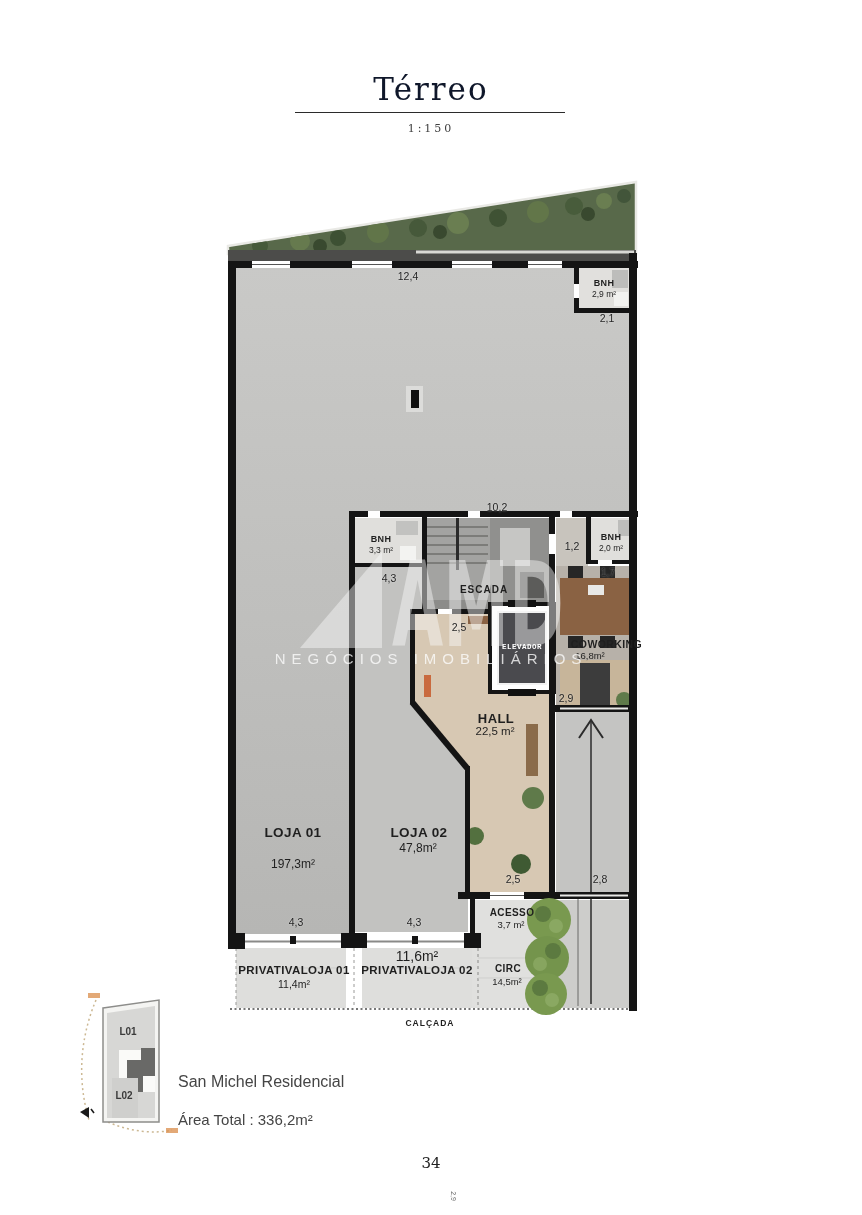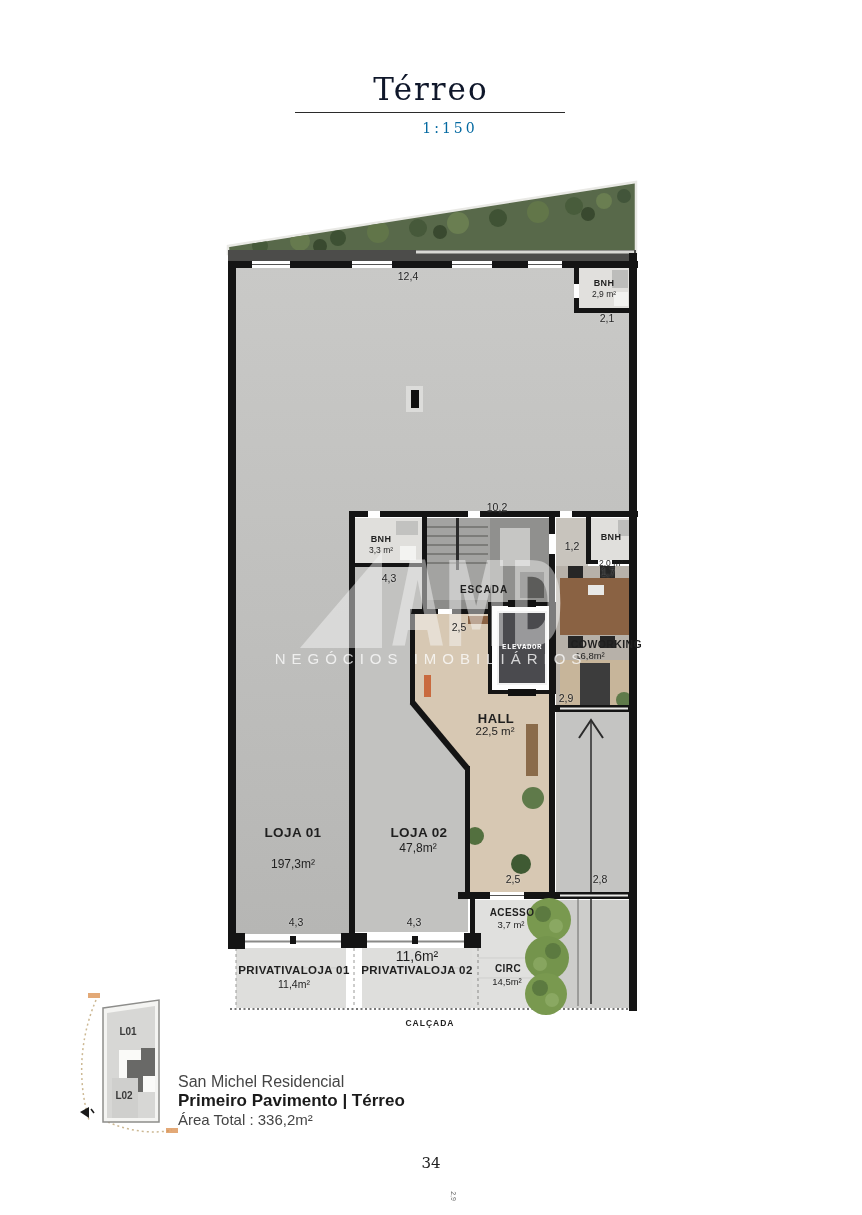--- a/index.html
+++ b/index.html
@@ -16,21 +16,21 @@
           color:rgba(252,252,252,.78);font-weight:400;white-space:nowrap;}
   .foot{position:absolute;font-family:"Liberation Sans",sans-serif;white-space:nowrap;}
 </style>
 </head>
 <body>
 
 <div id="page">
 
   <div class="lbl serif" style="left:431px;top:89px;font-size:31px;letter-spacing:2px;color:#0f172a;">Térreo</div>
   <div style="position:absolute;left:295px;top:112px;width:270px;height:1px;background:#2b2b2b;"></div>
-  <div class="lbl serif" style="left:450px;top:128px;font-size:14px;letter-spacing:3px;color:#0369a1;">1:150</div>
+  <div class="lbl serif" style="left:431px;top:128px;font-size:11px;letter-spacing:3px;color:#404040;">1:150</div>
 
   <svg width="862" height="1215" viewBox="0 0 862 1215">
     <defs>
       <clipPath id="greenClip">
           <polygon points="230,247 634,184 634,253 230,253"></polygon>
         </clipPath>
       <linearGradient id="gLoja" x1="0" y1="0" x2="0" y2="1">
         <stop offset="0" stop-color="#c9c9c7"></stop>
           <stop offset="1" stop-color="#b6b6b4"></stop>
       </linearGradient>
@@ -282,21 +282,21 @@
   <div class="lbl rarea" style="left:604px;top:294px;font-size:8.5px;">2,9 m²</div>
 
   <div class="lbl rname" style="left:381px;top:539px;font-size:9px;">BNH</div>
   <div class="lbl rarea" style="left:381px;top:550px;font-size:8.5px;">3,3 m²</div>
 
   <div class="lbl rname" style="left:484px;top:590px;font-size:10px;letter-spacing:1px;">ESCADA</div>
 
   <div class="lbl rname" style="left:522px;top:648px;font-size:7.5px;color:#ffffff;letter-spacing:.5px;font-family:Liberation Mono, monospace;">ELEVADOR</div>
 
   <div class="lbl rname" style="left:611px;top:537px;font-size:9px;">BNH</div>
-  <div class="lbl rarea" style="left:611px;top:548px;font-size:8.5px;margin-top:15px;">2,0 m²</div>
+  <div class="lbl rarea" style="left:611px;top:548px;font-size:8.5px;">2,0 m²</div>
 
   <div class="lbl rname" style="left:592px;top:644px;font-size:10.5px;padding-left:29px;">COWORKING</div>
   <div class="lbl rarea" style="left:590px;top:656px;font-size:9.5px;">16,8m²</div>
 
   <div class="lbl rname" style="left:496px;top:718px;font-size:13px;">HALL</div>
   <div class="lbl rarea" style="left:495px;top:732px;font-size:11.5px;">22,5 m²</div>
 
   <div class="lbl rname" style="left:293px;top:833px;font-size:13.5px;">LOJA 01</div>
   <div class="lbl rarea" style="left:293px;top:848px;font-size:12px;margin-top:16px;">197,3m²</div>
 
@@ -316,19 +316,18 @@
   <div class="lbl rarea" style="left:417px;top:956px;font-size:14px;">11,6m²</div>
 
   <div class="lbl rname" style="left:430px;top:1023px;font-size:8.5px;letter-spacing:1px;">CALÇADA</div>
 
   <div class="wm-sub" style="left:431px;top:658px;">NEGÓCIOS IMOBILIÁRIOS</div>
 
   <div class="lbl" style="left:128px;top:1032px;font-size:10px;font-weight:700;color:#3a3a3a;">L01</div>
   <div class="lbl" style="left:124px;top:1096px;font-size:10px;font-weight:700;color:#3a3a3a;">L02</div>
 
   <div class="foot" style="left:178px;top:1073px;font-size:16px;color:#454545;">San Michel Residencial</div>
-  <div class="foot" style="left:178px;top:1091px;font-size:17px;font-weight:700;color:#1a1a1a;">Primeiro Pavimento | Térreo</div>
   <div class="foot" style="left:178px;top:1111px;font-size:15px;color:#454545;">Área Total : 336,2m²</div>
 
   <div class="lbl serif" style="left:431px;top:1163px;font-size:15px;color:#222;">34</div>
   <div class="lbl" style="left:453px;top:1196px;font-size:7px;color:#666;transform:translate(-50%,-50%) rotate(90deg);">2,9</div>
 
 </div>
 
 </body></html>

